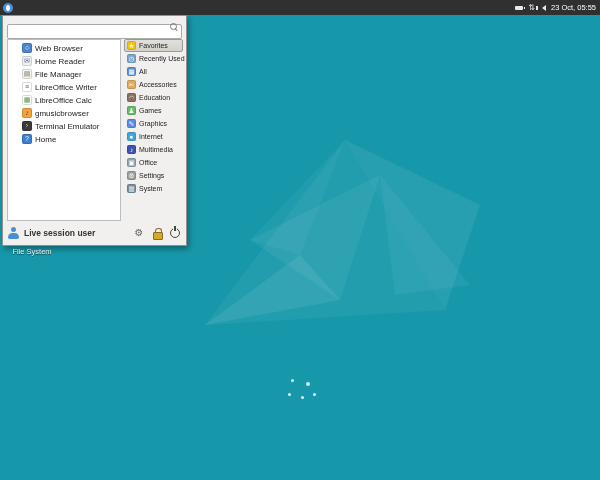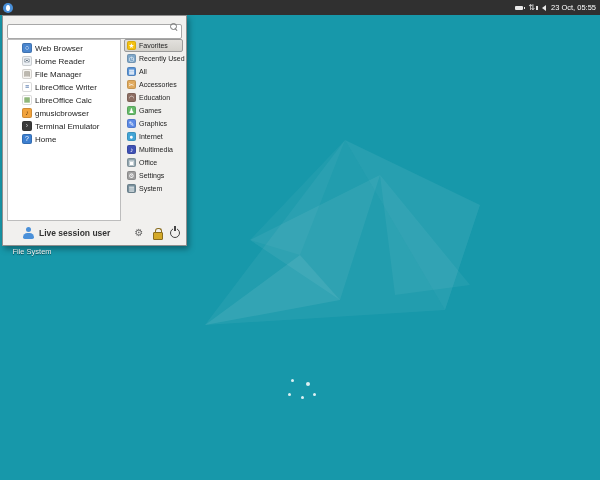--- a/index.html
+++ b/index.html
@@ -44,21 +44,21 @@
     text-align:center; box-shadow:inset 0 0 0 1px rgba(0,0,0,.15); overflow:hidden; }
 
   .cat-list { width:59px; margin-left:3px; }
   .cat-item { height:13px; display:flex; align-items:center; gap:3px; padding:0 2px;
     border:1px solid transparent; border-radius:2px; cursor:pointer; }
   .cat-item.selected { background:linear-gradient(#e2e0dc,#d3d1cc); border-color:#9a9a9a; }
   .cat-label { font-size:7px; color:#222; white-space:nowrap; }
   .cat-ic { flex:none; width:9px; height:9px; border-radius:2px; font-size:6.5px; line-height:9px;
     text-align:center; box-shadow:inset 0 0 0 1px rgba(0,0,0,.12); overflow:hidden; }
 
-  .user-row { position:absolute; left:19px; right:4px; bottom:3px; height:18px;
+  .user-row { position:absolute; left:4px; right:4px; bottom:3px; height:18px;
     display:flex; align-items:center; gap:4px; }
   .avatar { width:13px; height:13px; position:relative; flex:none; }
   .avatar::before { content:''; position:absolute; top:0; left:4px; width:5px; height:5px;
     border-radius:50%; background:#4a90d9; }
   .avatar::after { content:''; position:absolute; bottom:1px; left:1px; width:11px; height:6px;
     border-radius:5px 5px 2px 2px; background:#4a90d9; }
   .user-name { font-weight:bold; font-size:8.5px; color:#333; flex:1; white-space:nowrap; }
   .act-btn { width:14px; height:14px; border:1px solid transparent; border-radius:2px;
     background:transparent; display:flex; align-items:center; justify-content:center; padding:0; cursor:pointer; }
   .gear { font-size:10px; line-height:10px; color:#666; font-family:"DejaVu Sans",sans-serif; }

